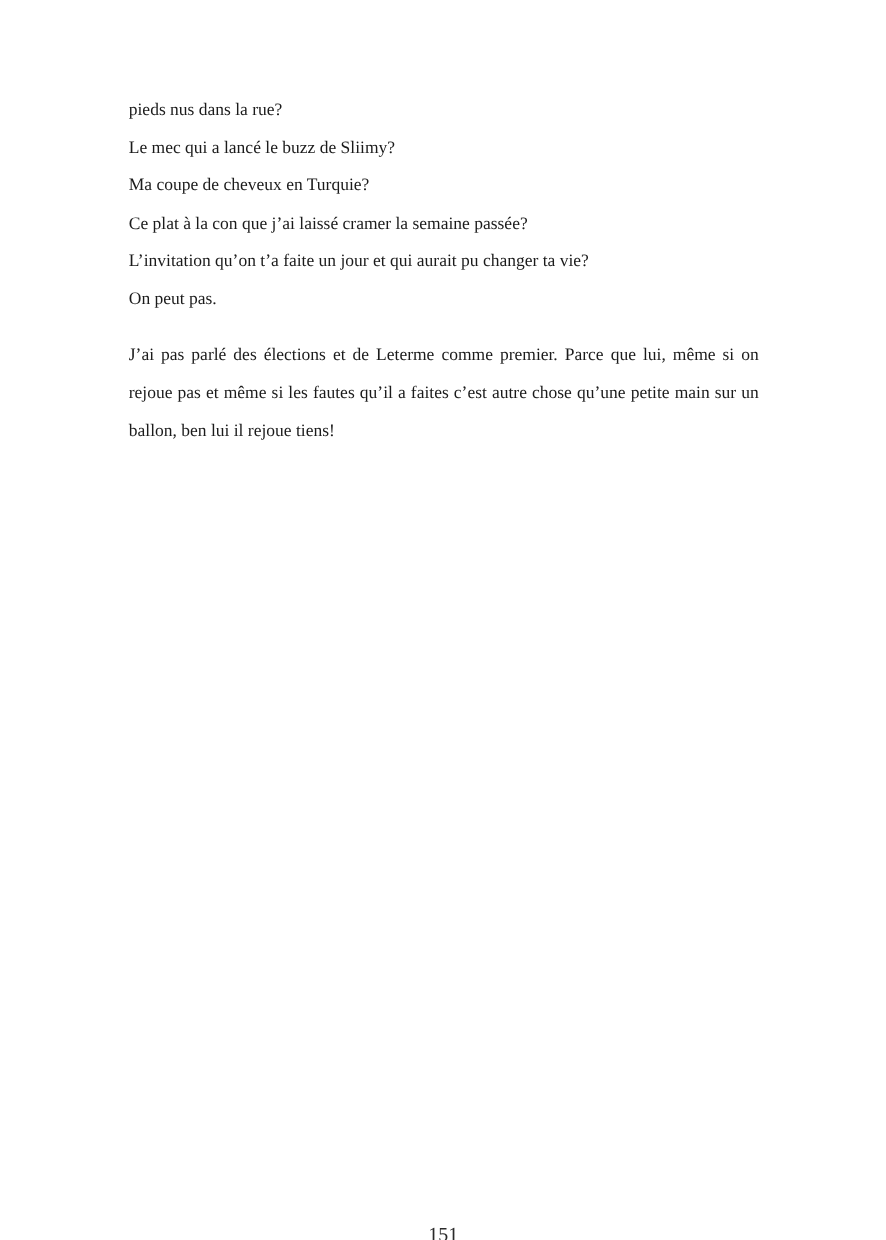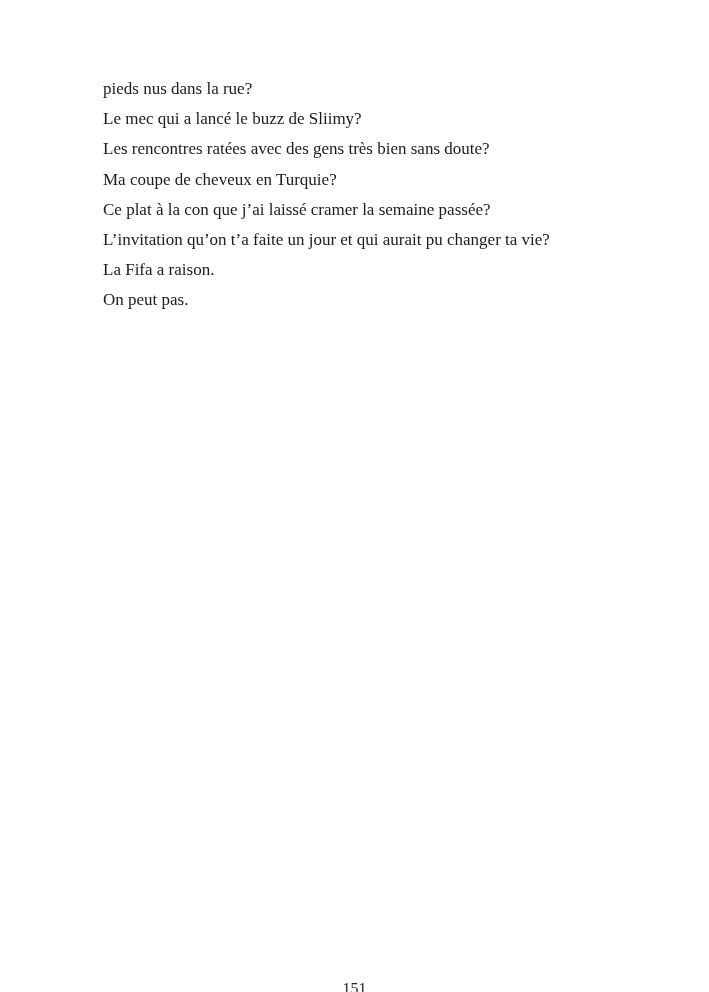--- a/index.html
+++ b/index.html
@@ -22,21 +22,21 @@
   .text-column {
     position: absolute;
     left: 103px;
     top: 74px;
     width: 504px;
   }
   .para {
     margin: 0;
     text-align: justify;
     text-justify: inter-word;
-    font-size: 17px;
+    font-size: 14px;
     line-height: 30.2px;
     color: #1b1b1b;
   }
   
   .para.noj {
     text-align: left;
   }
   .block-gap {
     height: 15px;
   }
@@ -57,30 +57,29 @@
 </head>
 <body>
 
 <div class="page">
 
   <div class="text-column">
 
     <div class="para-group">
       <p class="para noj">pieds nus dans la rue?</p>
       <p class="para noj">Le mec qui a lancé le buzz de Sliimy?</p>
-      <p class="para">Les rencontres ratées avec des gens très bien sans doute?</p>
       <p class="para noj">Ma coupe de cheveux en Turquie?</p>
       <p class="para">Ce plat à la con que j’ai laissé cramer la semaine passée?</p>
       <p class="para">L’invitation qu’on t’a faite un jour et qui aurait pu changer ta vie?</p>
-      <p class="para noj">La Fifa a raison.</p>
       <p class="para noj">On peut pas.</p>
     </div>
 
     <div class="block-gap"></div>
 
+    <p class="para">J’ai pas parlé des élections et de Leterme comme premier. Parce que lui, même si on rejoue pas et même si les fautes qu’il a faites c’est autre chose qu’une petite main sur un ballon, ben lui il rejoue tiens!</p>
 
     <div class="block-gap"></div>
 
 
     <div class="block-gap"></div>
 
 
   </div>
 
   <div class="footer">151</div>

